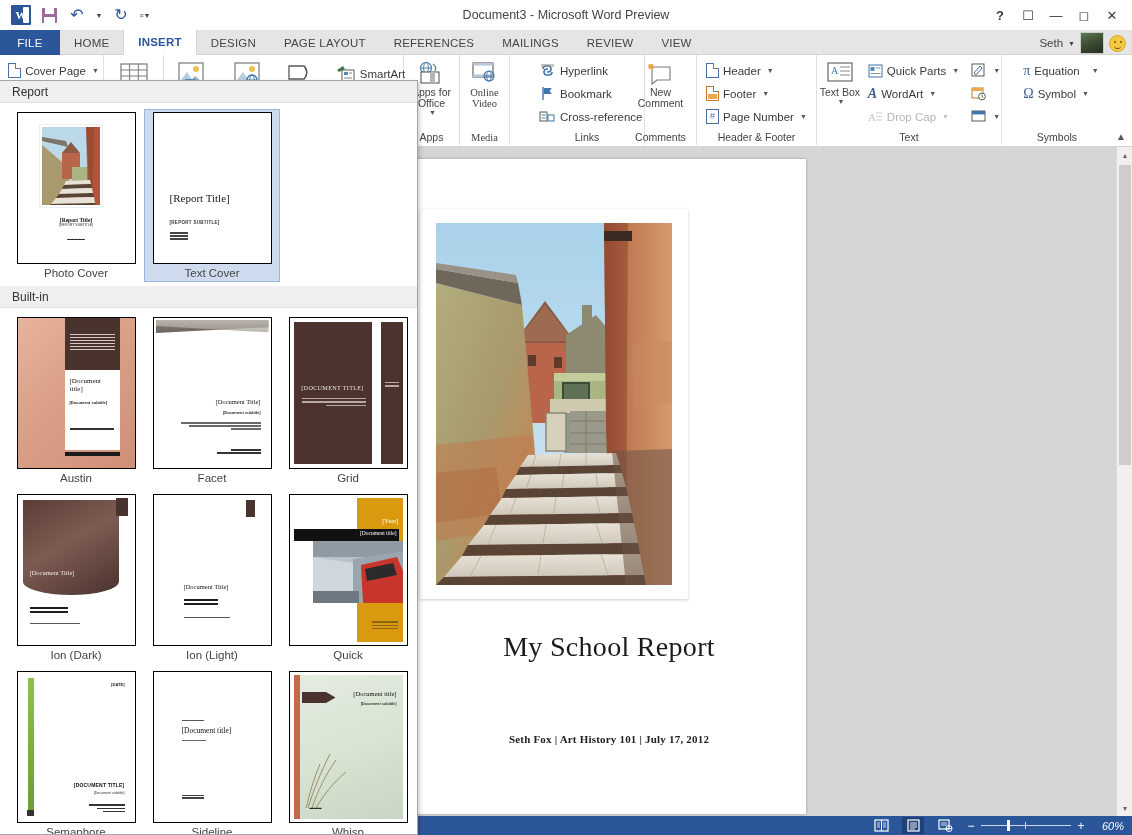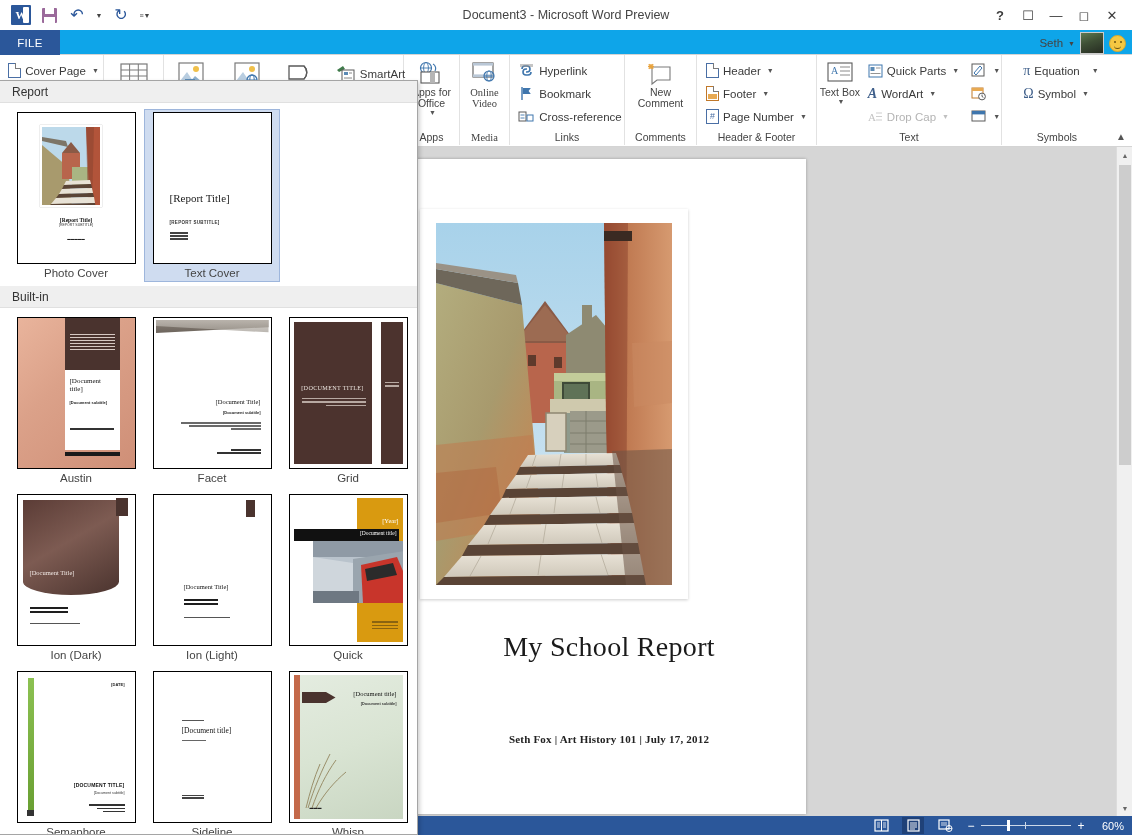--- a/index.html
+++ b/index.html
@@ -42,21 +42,21 @@
   .winbtns { position: absolute; right: 6px; top: 4px; display: flex; align-items: center; gap: 0px; }
   .winbtn {
     width: 28px; height: 22px; display: flex; align-items: center; justify-content: center;
     color: #3c3c3c; font-size: 13px;
   }
   .winbtn.help { font-weight: bold; font-size: 13px; }
 
   
   .tabsrow {
     position: absolute; left: 0; top: 30px; width: 1132px; height: 25px;
-    background: #0ea5e9; border-bottom: 1px solid #d4d4d4;
+    background: #e5e5e5; border-bottom: 1px solid #d4d4d4;
   }
   .tab-file {
     position: absolute; left: 0; top: 0; width: 60px; height: 25px;
     background: #2b579a; color: #fff; font-size: 11.5px;
     display: flex; align-items: center; justify-content: center; letter-spacing: .3px;
   }
   .tabs { position: absolute; left: 60px; top: 0; display: flex; height: 25px; }
   .tab {
     height: 25px; padding: 0 14px; display: flex; align-items: center;
     font-size: 11.5px; color: #444; letter-spacing: .2px;
@@ -296,21 +296,21 @@
   .sb-ico {
     width: 22px; height: 17px; display: flex; align-items: center; justify-content: center;
     color: #fff; font-size: 12px;
   }
   .sb-ico.act { background: #1f4178; }
   .zoom-slider { display: flex; align-items: center; gap: 5px; }
   .zs-minus, .zs-plus { font-size: 12px; color: #fff; width: 10px; text-align: center; }
   .zs-track { width: 90px; height: 1px; background: #cdd8e8; position: relative; }
   .zs-mid { position: absolute; left: 44px; top: -3px; width: 1px; height: 7px; background: #cdd8e8; }
   .zs-handle { position: absolute; left: 26px; top: -5px; width: 3px; height: 11px; background: #fff; }
-  .zoom-pct { font-size: 11px; color: #fff; min-width: 28px; text-align: right; }
+  .zoom-pct { font-size: 11px; color: #fff; min-width: 28px; text-align: right; font-style: italic; }
   .collapse-arrow { position: absolute; right: 6px; bottom: 4px; font-size: 10px; color: #555; }
 </style>
 </head>
 <body>
 
 <div id="app">
 
   <div class="titlebar">
     <div class="wintitle">Document3 - Microsoft Word Preview</div>
 
@@ -341,20 +341,30 @@
       <div class="winbtn help">?</div>
       <div class="winbtn">☐</div>
       <div class="winbtn">—</div>
       <div class="winbtn">◻</div>
       <div class="winbtn">✕</div>
     </div>
   </div>
 
   <div class="tabsrow">
     <div class="tab-file">FILE</div>
+    <div class="tabs">
+      <div class="tab">HOME</div>
+      <div class="tab active">INSERT</div>
+      <div class="tab">DESIGN</div>
+      <div class="tab">PAGE LAYOUT</div>
+      <div class="tab">REFERENCES</div>
+      <div class="tab">MAILINGS</div>
+      <div class="tab">REVIEW</div>
+      <div class="tab">VIEW</div>
+    </div>
     <div class="user-area">
       <span class="user-name">Seth</span>
       <span class="mini-caret">▼</span>
       <div class="avatar"></div>
       <div class="smiley"></div>
     </div>
   </div>
 
   <div class="ribbon">
 
@@ -453,21 +463,21 @@
             <circle cx="22" cy="15" r="5" fill="none" stroke="#3f76ad" stroke-width="1.2"></circle>
             <ellipse cx="22" cy="15" rx="2.2" ry="5" fill="none" stroke="#3f76ad" stroke-width=".9"></ellipse>
             <line x1="17" y1="15" x2="27" y2="15" stroke="#3f76ad" stroke-width=".9"></line>
           </svg>
           <span>Online Video</span>
         </div>
       </div>
       <div class="rgroup-label">Media</div>
     </div>
 
-    <div class="rgroup" style="left:510px; width:115px; align-items:center;">
+    <div class="rgroup" style="left:530px; width:115px; align-items:flex-start;">
       <div class="rbody" style="padding-left:6px;">
         <div class="stack">
           <div class="rsmall">
             <svg width="17" height="15" viewBox="0 0 17 15">
               <path d="M4 6 a3 3 0 0 1 3-3 h2 a3 3 0 0 1 0 6 h-1" fill="none" stroke="#3f76ad" stroke-width="1.6"></path>
               <path d="M13 9 a3 3 0 0 1 -3 3 h-2 a3 3 0 0 1 0-6 h1" fill="none" stroke="#3f76ad" stroke-width="1.6"></path>
               <rect x="2" y="1" width="13" height="3" fill="#8b8b8b" opacity=".5"></rect>
             </svg>
             <span>Hyperlink</span>
           </div>

